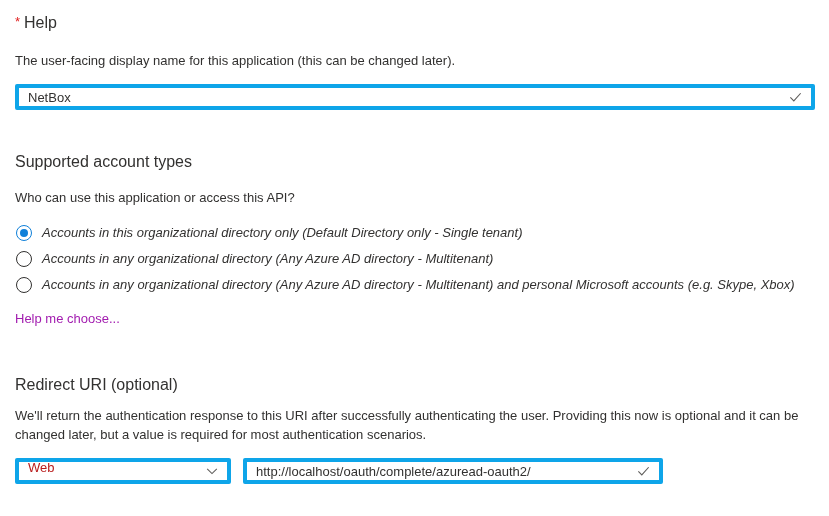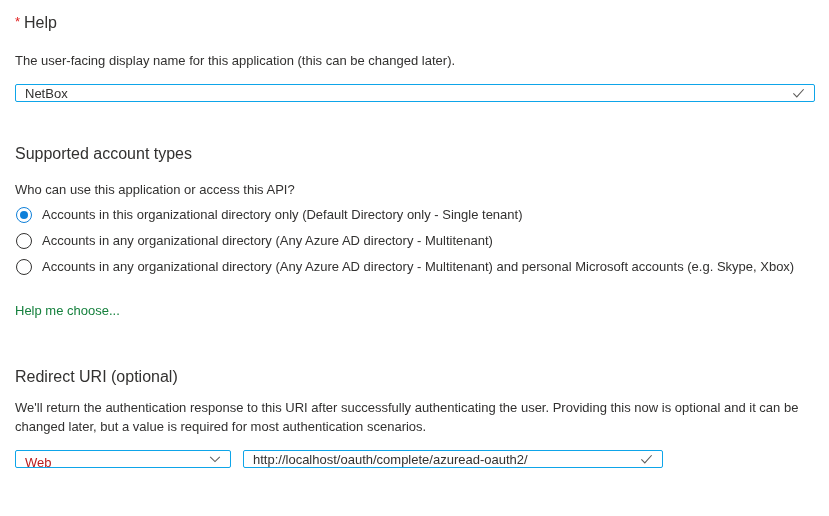--- a/index.html
+++ b/index.html
@@ -29,26 +29,26 @@
     vertical-align: 2px;
   }
   .desc {
     margin-top: 20px;
     line-height: 16px;
     color: #323130;
     max-width: 800px;
   }
   .field {
     position: relative;
-    height: 18px;
-    border: 1px solid #0ea5e9;
+    height: 26px;
+    border: 4px solid #0ea5e9;
     border-radius: 2px;
     background: #ffffff;
     display: flex;
-    align-items: flex-start;
+    align-items: flex-end;
   }
   .field input {
     flex: 1;
     height: 100%;
     border: none;
     outline: none;
     background: transparent;
     font-family: "Liberation Sans", "DejaVu Sans", sans-serif;
     font-size: 13px;
     color: #323130;
@@ -61,23 +61,24 @@
     transform: translateY(-50%);
     display: flex;
     align-items: center;
   }
   .name-field { margin-top: 15px; width: 800px; }
   .section-accounts { margin-top: 42px; }
   .question { margin-top: 18px; line-height: 16px; }
   .radio-list { margin-top: 9px; }
   .radio-row {
     display: flex;
-    align-items: flex-start;
+    align-items: flex-end;
     height: 26px;
     cursor: pointer;
+    font-style: italic;
   }
   .radio {
     width: 16px;
     height: 16px;
     border: 1px solid #323130;
     border-radius: 50%;
     flex: 0 0 16px;
     position: relative;
     margin-left: 1px;
   }
@@ -90,21 +91,21 @@
     width: 8px;
     height: 8px;
     margin: -4px 0 0 -4px;
     border-radius: 50%;
     background: #0f80d9;
   }
   .radio-label { margin-left: 10px; line-height: 16px; }
   .help-link {
     display: inline-block;
     margin-top: 18px;
-    color: #15803d;
+    color: #a21caf;
     text-decoration: none;
     line-height: 16px;
     cursor: pointer;
   }
   .section-redirect { margin-top: 48px; }
   .redirect-desc { margin-top: 11px; line-height: 19px; max-width: 800px; }
   .uri-row { margin-top: 14px; display: flex; }
   .platform-select {
     width: 216px;
     cursor: pointer;

